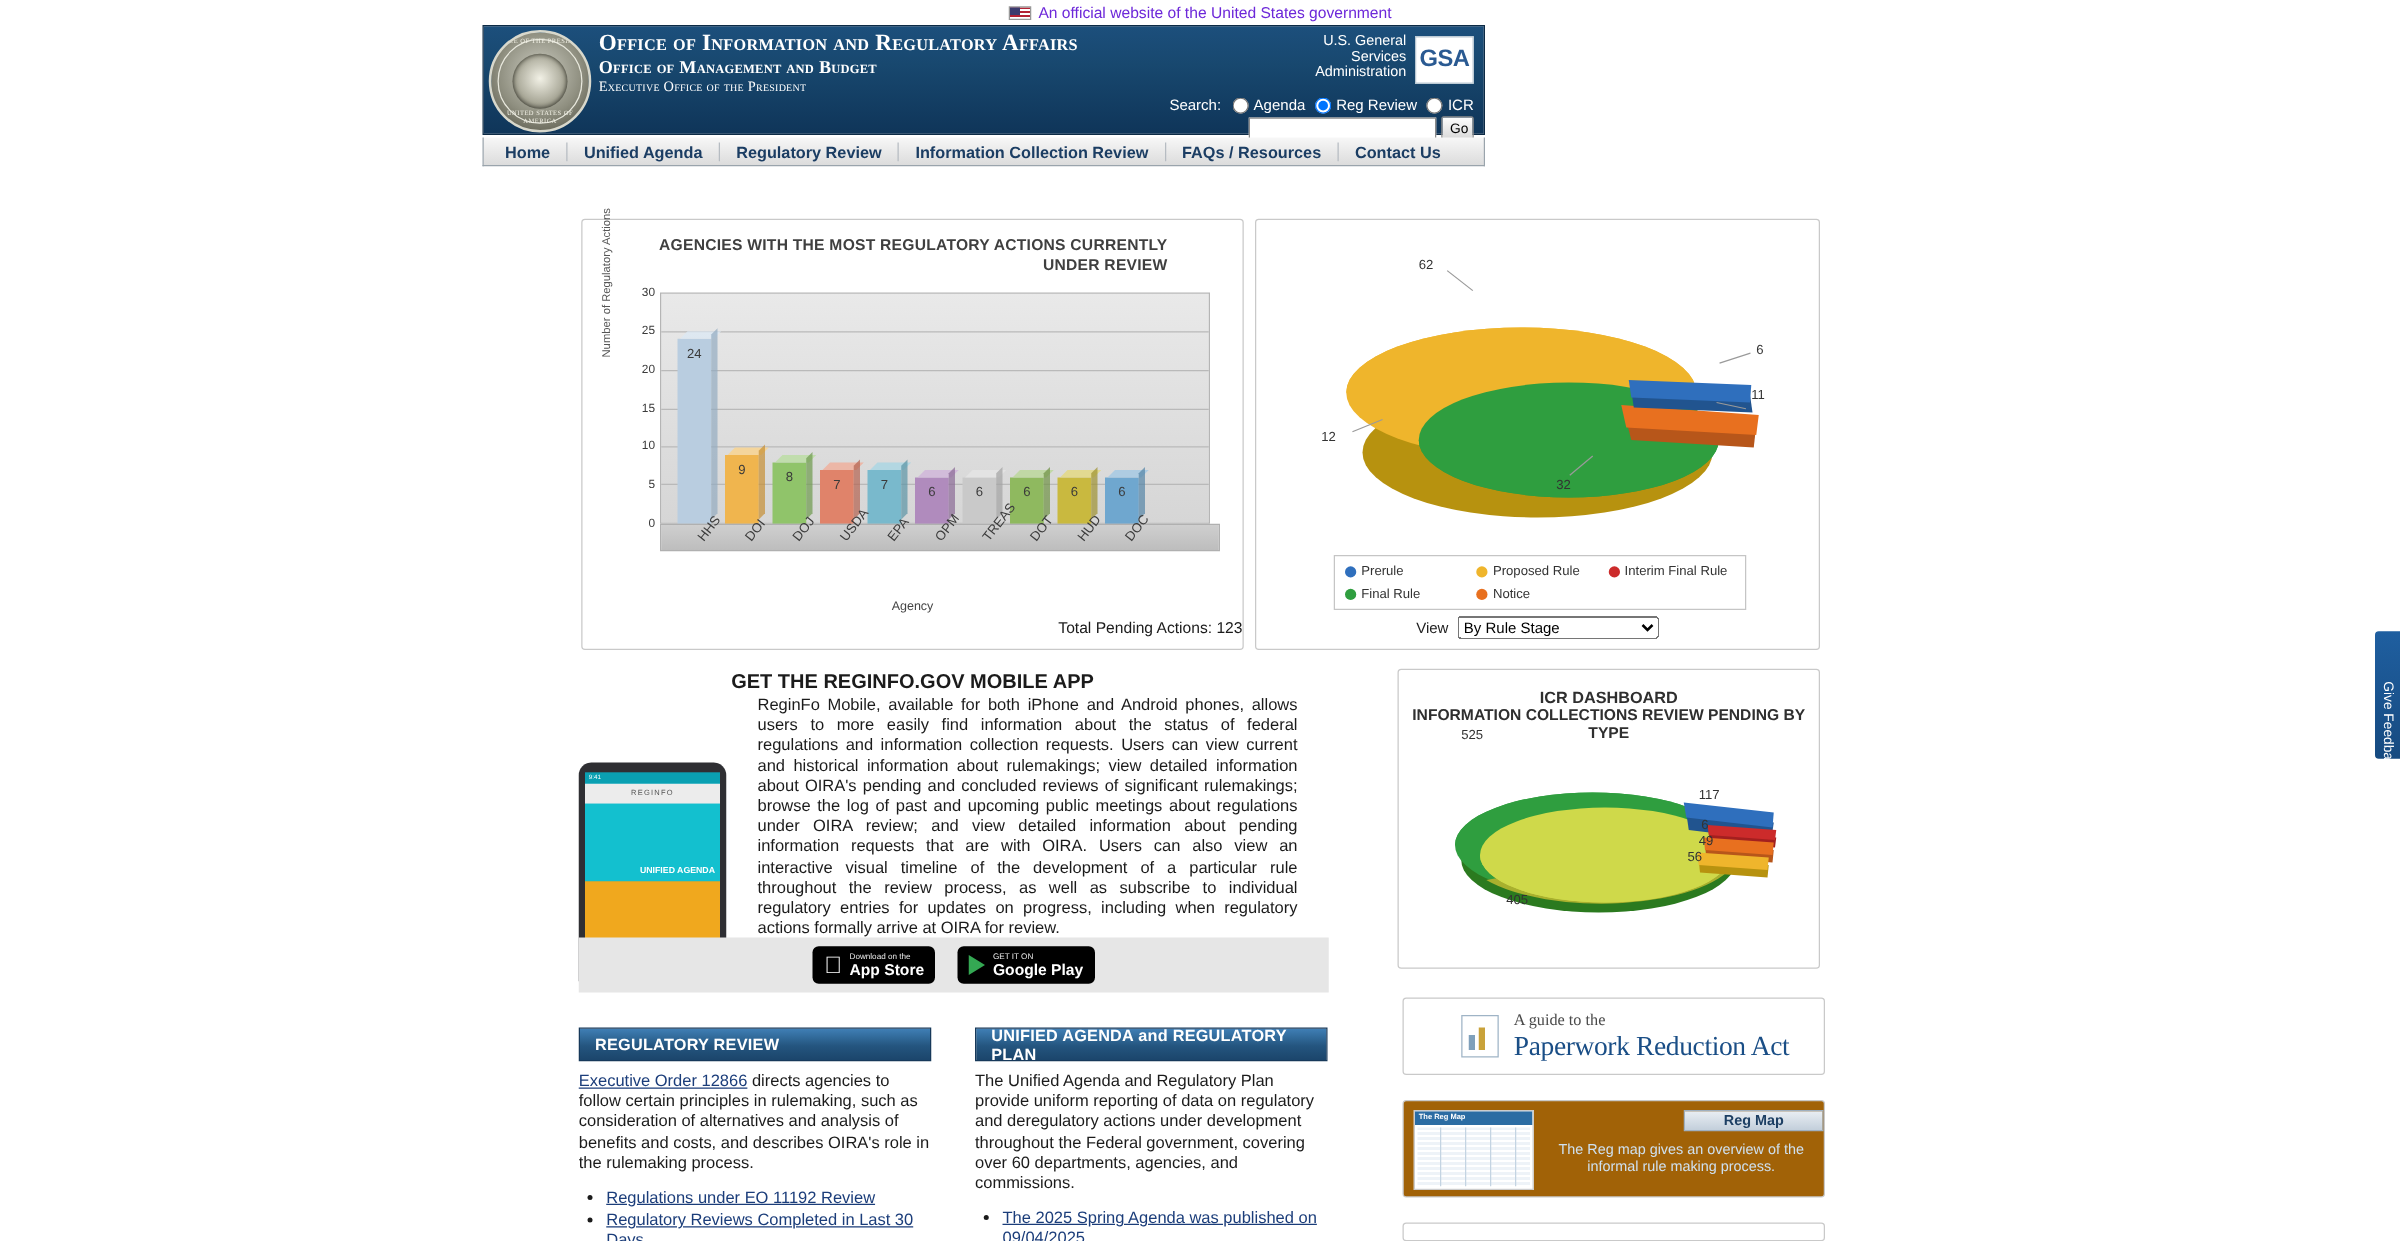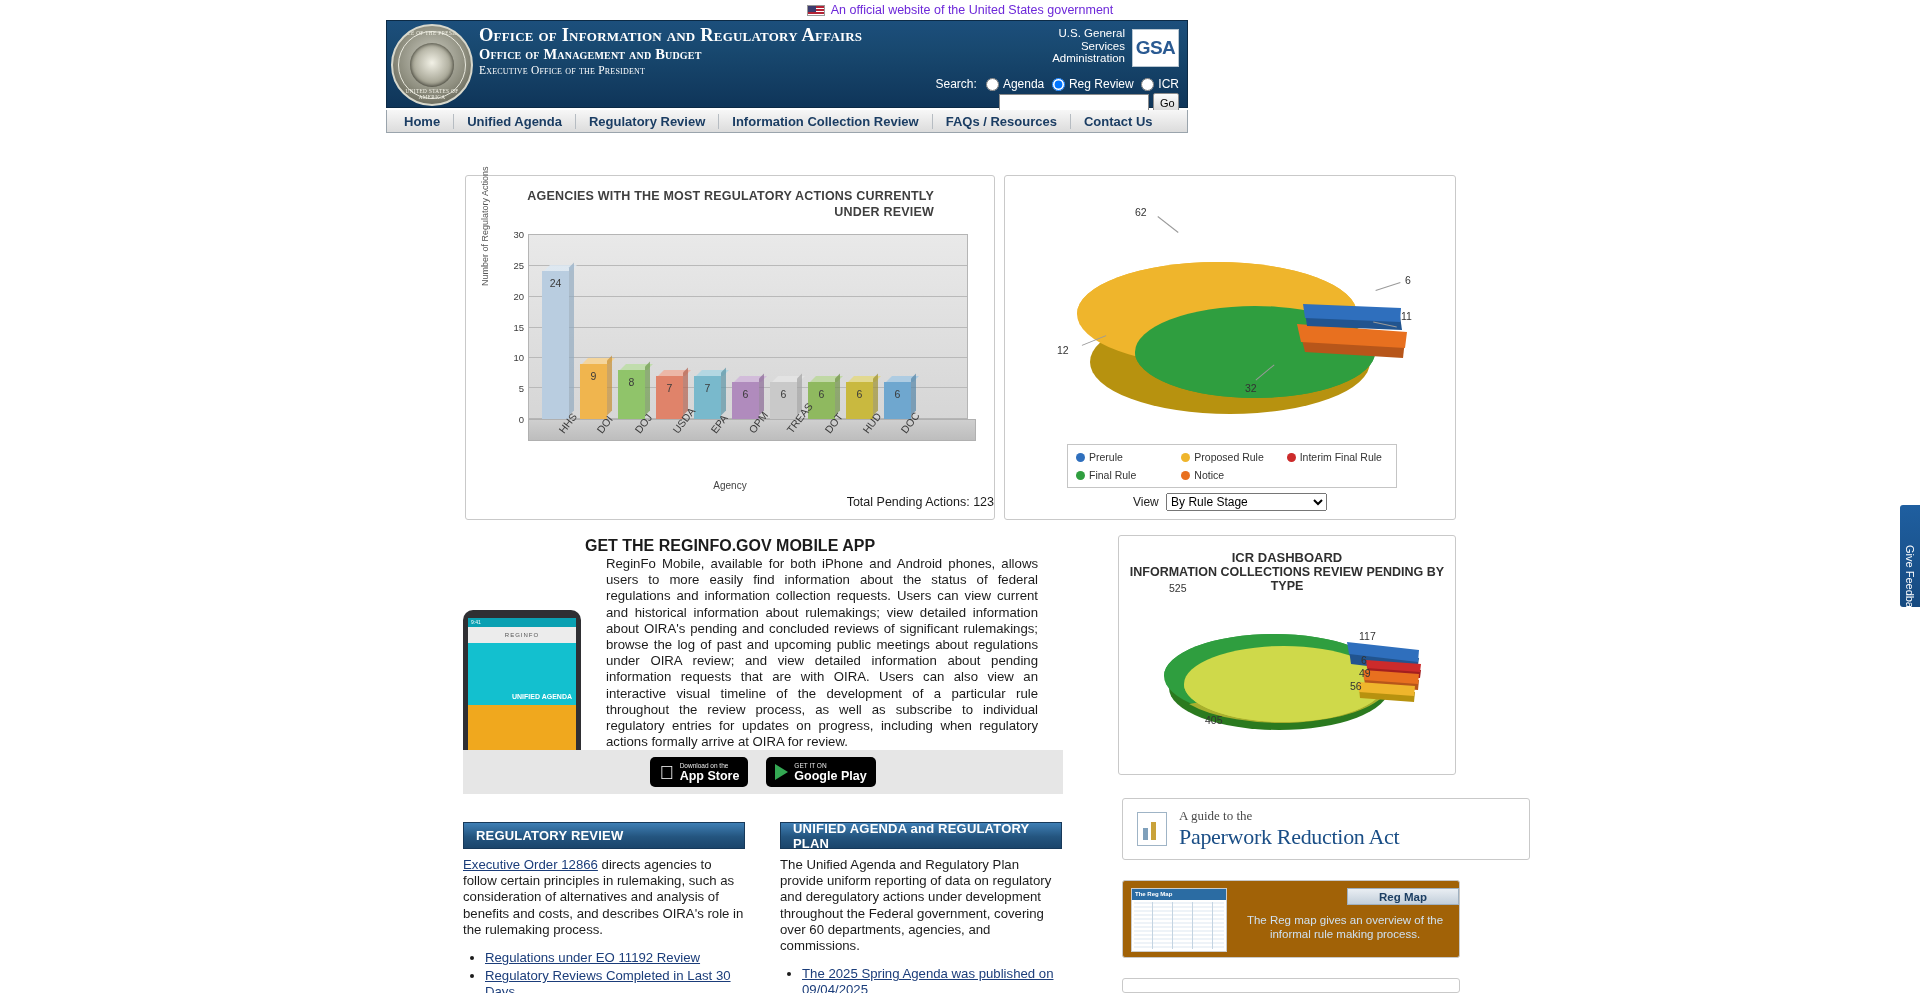--- a/index.html
+++ b/index.html
@@ -146,21 +146,21 @@
   .store-badge .t2 { font-size: 12.5px; font-weight:700; line-height: 13px; }
   .apple { font-size: 19px; line-height: 19px; }
   .gp-tri { width: 0; height: 0; border-left: 13px solid #34a853; border-top: 8px solid transparent; border-bottom: 8px solid transparent; }
 
   
   .icr-panel { left: 1118px; top: 535px; width: 338px; height: 240px; }
   .icr-t1 { text-align:center; font-size: 13px; font-weight:700; color:#2f2f2f; padding-top: 14px; }
   .icr-t2 { text-align:center; font-size: 12.5px; font-weight:700; color:#2f2f2f; }
   .icr-pie { position:absolute; left: 0; top: 56px; width: 338px; height: 175px; }
 
-  .pra-banner { left: 1122px; top: 798px; width: 408px; height: 62px; background:#fff; overflow:hidden;}
+  .pra-banner { left: 1122px; top: 798px; width: 338px; height: 62px; background:#fff; overflow:hidden;padding-left:32px;}
   .pra-inner { display:flex; align-items:center; height:100%; padding-left: 14px; gap: 12px; }
   .pra-icon { width: 30px; height: 34px; background:#fff; border:1px solid #9fb4c6; position:relative;}
   .pra-icon:before { content:""; position:absolute; left: 5px; bottom: 5px; width: 5px; height: 12px; background:#7fa0bb;}
   .pra-icon:after { content:""; position:absolute; left: 13px; bottom: 5px; width: 5px; height: 18px; background:#c9a23a;}
   .pra-t1 { font-size: 13px; color:#4a4a4a; font-family:"Liberation Serif", serif; }
   .pra-t2 { font-size: 22px; color:#1a4e86; font-family:"Liberation Serif", serif; letter-spacing:-.3px;}
 
   .regmap { left: 1122px; top: 880px; width: 338px; height: 78px; background:#a16207; overflow:hidden; }
   .regmap-thumb { position:absolute; left: 8px; top: 7px; width: 96px; height: 64px; background:#fff; border:1px solid #ccc; overflow:hidden;}
   .rm-head { height: 11px; background:#2b6ca3; color:#fff; font-size: 6px; padding: 2px 3px; font-weight:700;}

